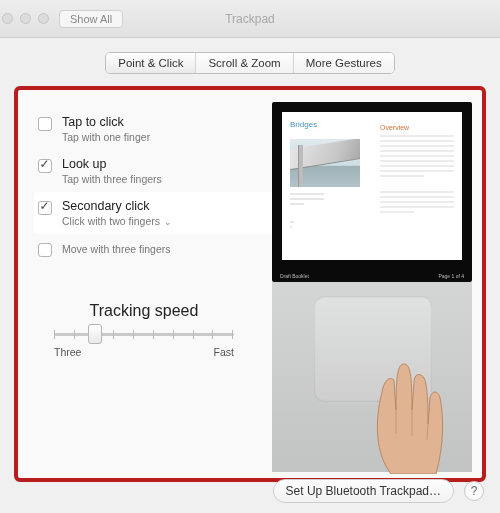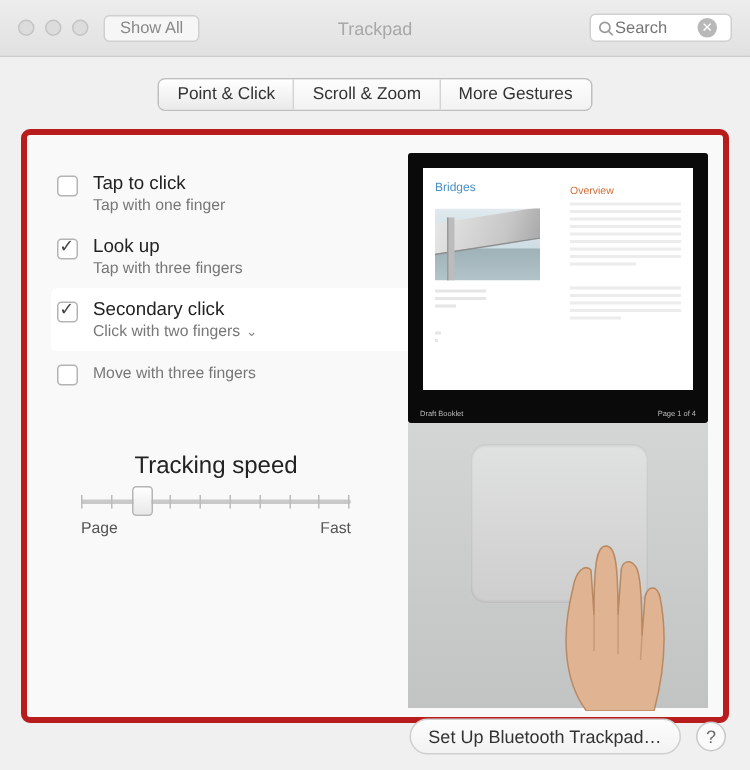--- a/index.html
+++ b/index.html
@@ -11,21 +11,21 @@
   color: #333;
 }
 
 
 .titlebar {
   height: 38px;
   background: linear-gradient(#ededed, #e1e1e1);
   border-bottom: 1px solid #cdcdcd;
   display: flex;
   align-items: center;
-  padding: 0 12px;
+  padding: 0 2px;
   position: relative;
 }
 .traffic { display: flex; gap: 7px; margin-right: 10px; }
 .traffic span {
   width: 11px; height: 11px; border-radius: 50%;
   background: #dcdcdc; border: 1px solid #c4c4c4;
 }
 .showall {
   font-size: 11px; color: #888;
   border: 1px solid #d0d0d0; border-radius: 4px;
@@ -197,28 +197,20 @@
 <body>
 
 <div class="titlebar">
   <div class="traffic">
     <span></span>
     <span></span>
     <span></span>
   </div>
   <div class="showall">Show All</div>
   <div class="wintitle">Trackpad</div>
-  <div class="searchwrap">
-    <svg width="12" height="12" viewBox="0 0 16 16">
-        <circle cx="7" cy="7" r="4.5" fill="none" stroke="#999" stroke-width="1.5"></circle>
-        <line x1="10.5" y1="10.5" x2="14" y2="14" stroke="#999" stroke-width="1.5"></line>
-      </svg>
-    <input placeholder="Search" style="">
-    <div class="searchclear">✕</div>
-  </div>
 </div>
 
 <div class="tabrow">
   <div class="tabseg">
     <div class="tab sel">Point &amp; Click</div>
     <div class="tab">Scroll &amp; Zoom</div>
     <div class="tab">More Gestures</div>
   </div>
 </div>
 
@@ -269,21 +261,21 @@
           <div class="tick" style="left:33%"></div>
           <div class="tick" style="left:44%"></div>
           <div class="tick" style="left:55%"></div>
           <div class="tick" style="left:66%"></div>
           <div class="tick" style="left:77%"></div>
           <div class="tick" style="left:88%"></div>
           <div class="tick" style="left:99%"></div>
         <div class="knob"></div>
       </div>
       <div class="sliderlabels">
-        <span>Page</span>
+        <span>Three</span>
         <span>Fast</span>
       </div>
     </div>
   </div>
 
   <div class="preview">
     <div class="screen">
       <div class="page">
         <div class="pageL">
           <div class="docTitle">Bridges</div>

